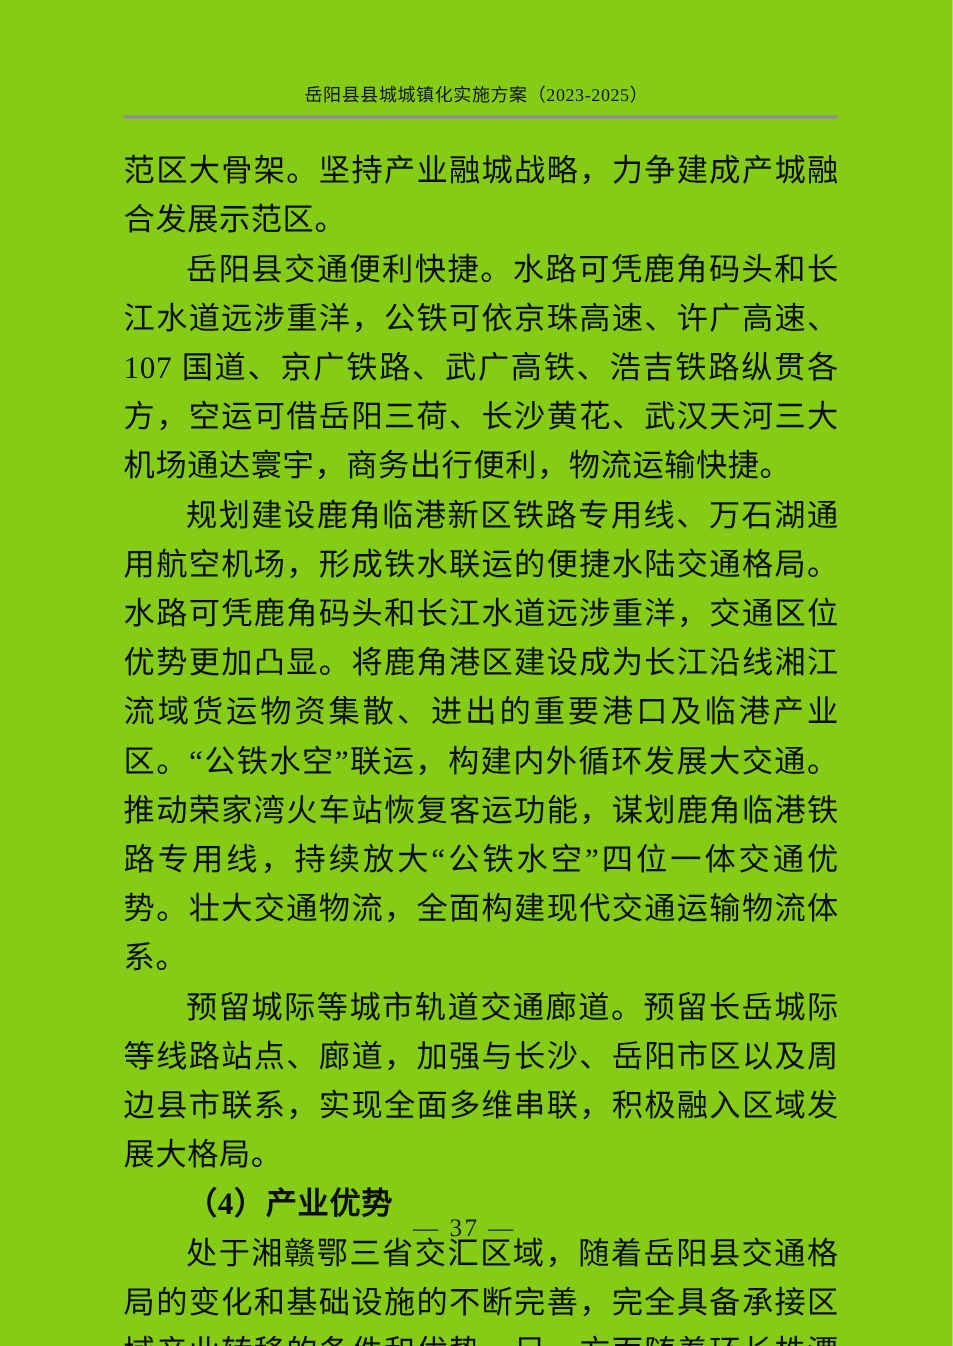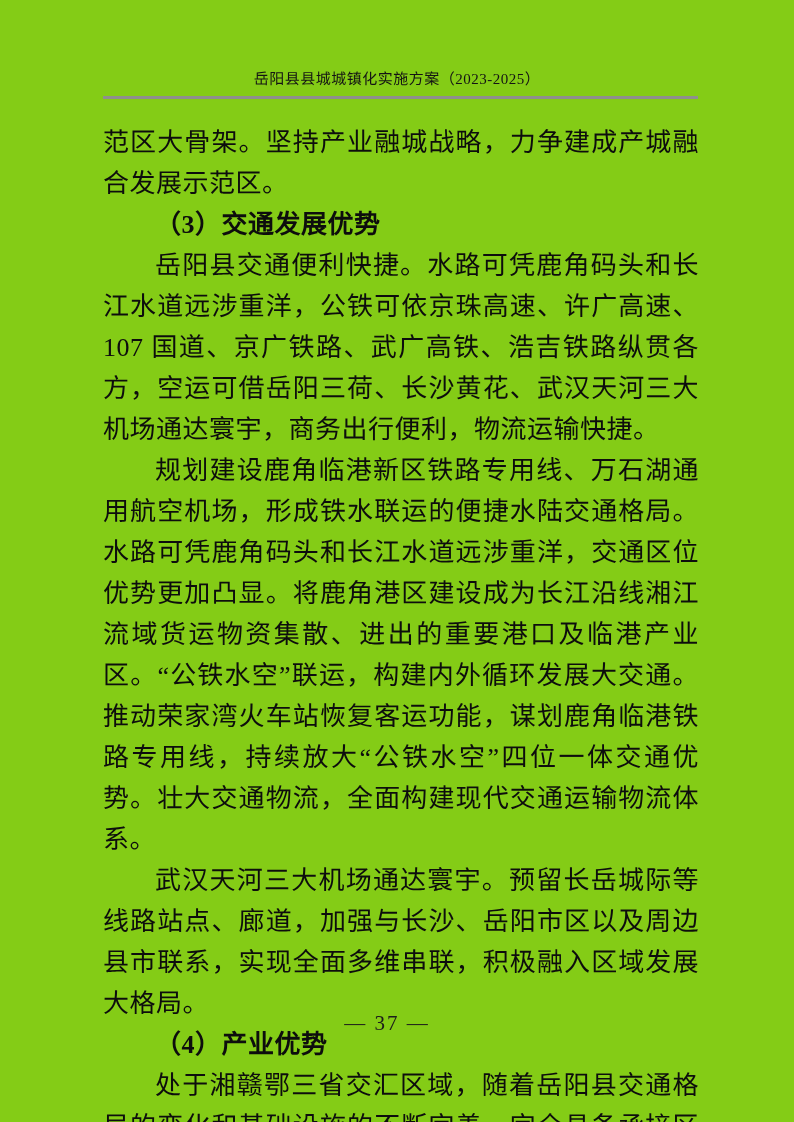--- a/index.html
+++ b/index.html
@@ -73,23 +73,22 @@
 <body>
 
 <div class="page">
 
   <div class="header-title">岳阳县县城城镇化实施方案（2023-2025）</div>
 
   <div class="header-rule" style="background: rgb(143, 143, 143);"></div>
 
   <main class="content" id="content">
       <p class="continued">范区大骨架。坚持产业融城战略，力争建成产城融合发展示范区。</p>
-      <p class="heading">（3）交通发展优势</p>
       <p>岳阳县交通便利快捷。水路可凭鹿角码头和长江水道远涉重洋，公铁可依京珠高速、许广高速、107 国道、京广铁路、武广高铁、浩吉铁路纵贯各方，空运可借岳阳三荷、长沙黄花、武汉天河三大机场通达寰宇，商务出行便利，物流运输快捷。</p>
       <p>规划建设鹿角临港新区铁路专用线、万石湖通用航空机场，形成铁水联运的便捷水陆交通格局。水路可凭鹿角码头和长江水道远涉重洋，交通区位优势更加凸显。将鹿角港区建设成为长江沿线湘江流域货运物资集散、进出的重要港口及临港产业区。“公铁水空”联运，构建内外循环发展大交通。推动荣家湾火车站恢复客运功能，谋划鹿角临港铁路专用线，持续放大“公铁水空”四位一体交通优势。壮大交通物流，全面构建现代交通运输物流体系。</p>
-      <p>武汉天河三大机场通达寰宇。预留长岳城际等线路站点、廊道，加强与长沙、岳阳市区以及周边县市联系，实现全面多维串联，积极融入区域发展大格局。</p>
+      <p>预留城际等城市轨道交通廊道。预留长岳城际等线路站点、廊道，加强与长沙、岳阳市区以及周边县市联系，实现全面多维串联，积极融入区域发展大格局。</p>
       <p class="heading">（4）产业优势</p>
       <p>处于湘赣鄂三省交汇区域，随着岳阳县交通格局的变化和基础设施的不断完善，完全具备承接区域产业转移的条件和优势。另一方面随着环长株潭城市群和岳阳市副中心城市圈的发</p>
     </main>
 
   <div class="page-footer">— 37 —</div>
 
 </div>
 
 </body></html>

